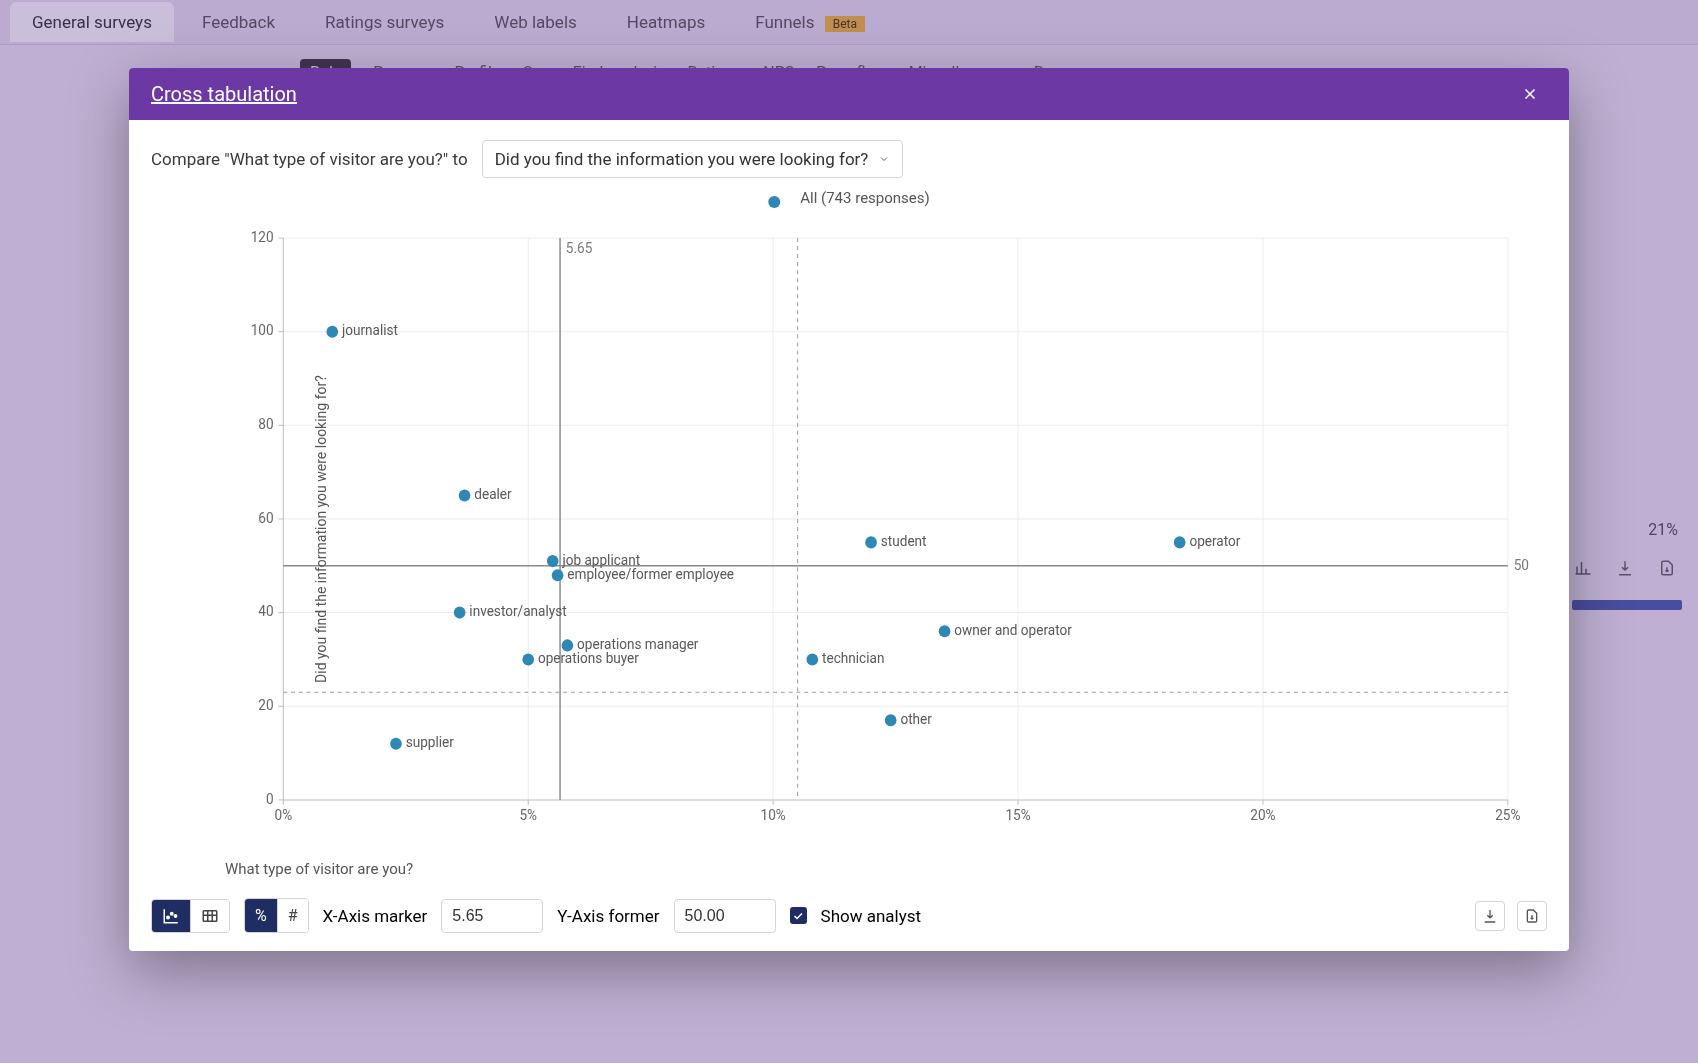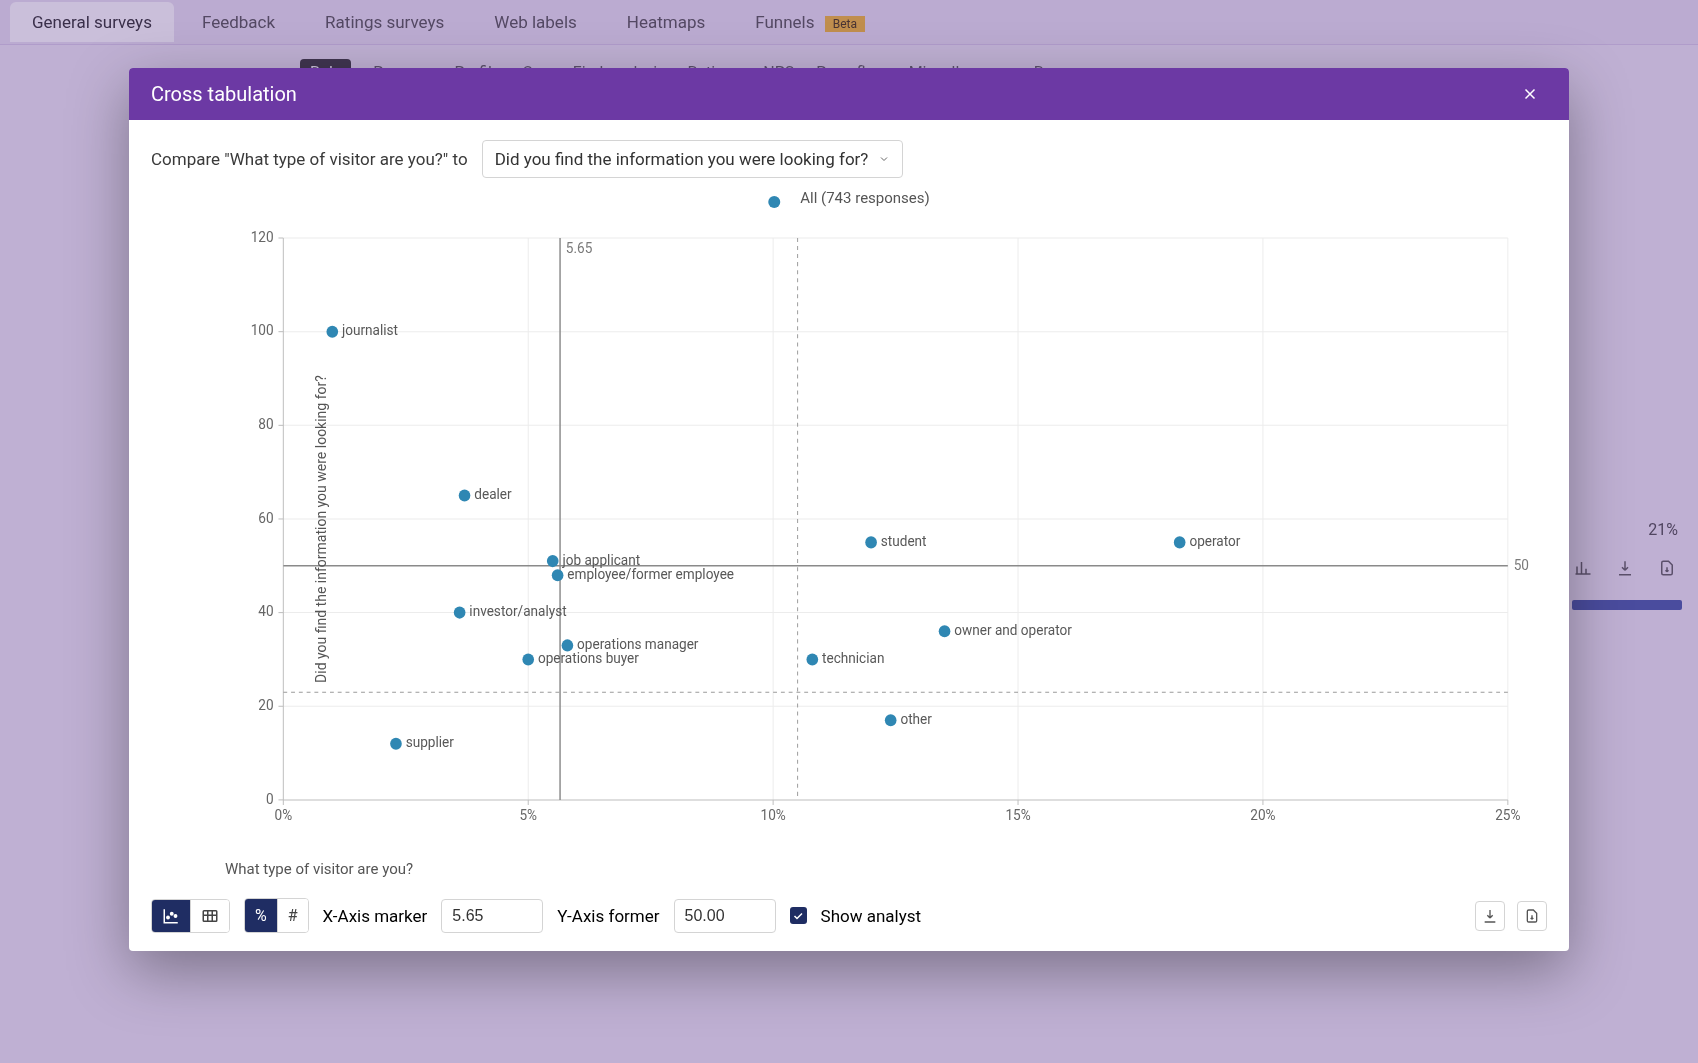--- a/index.html
+++ b/index.html
@@ -95,20 +95,21 @@
     border-radius:4px;
     box-shadow:0 20px 60px rgba(0,0,0,0.35);
     overflow:hidden;
   }
   .modal-header{
     background:var(--purple-header);
     color:#fff;
     display:flex; align-items:center; justify-content:space-between;
     padding:14px 20px 14px 22px;
     font-size:20px;
+    text-decoration:underline;
   }
   .modal-close{color:#fff; font-size:22px; line-height:1; cursor:pointer; width:28px; text-align:center;}
   .modal-body{padding:20px 22px 18px 22px;}
 
   .compare-row{
     display:flex; align-items:center; gap:14px;
     font-size:17px; color:#3a3a3a; margin-bottom:10px;
   }
   .select{
     display:inline-flex; align-items:center; gap:10px;

